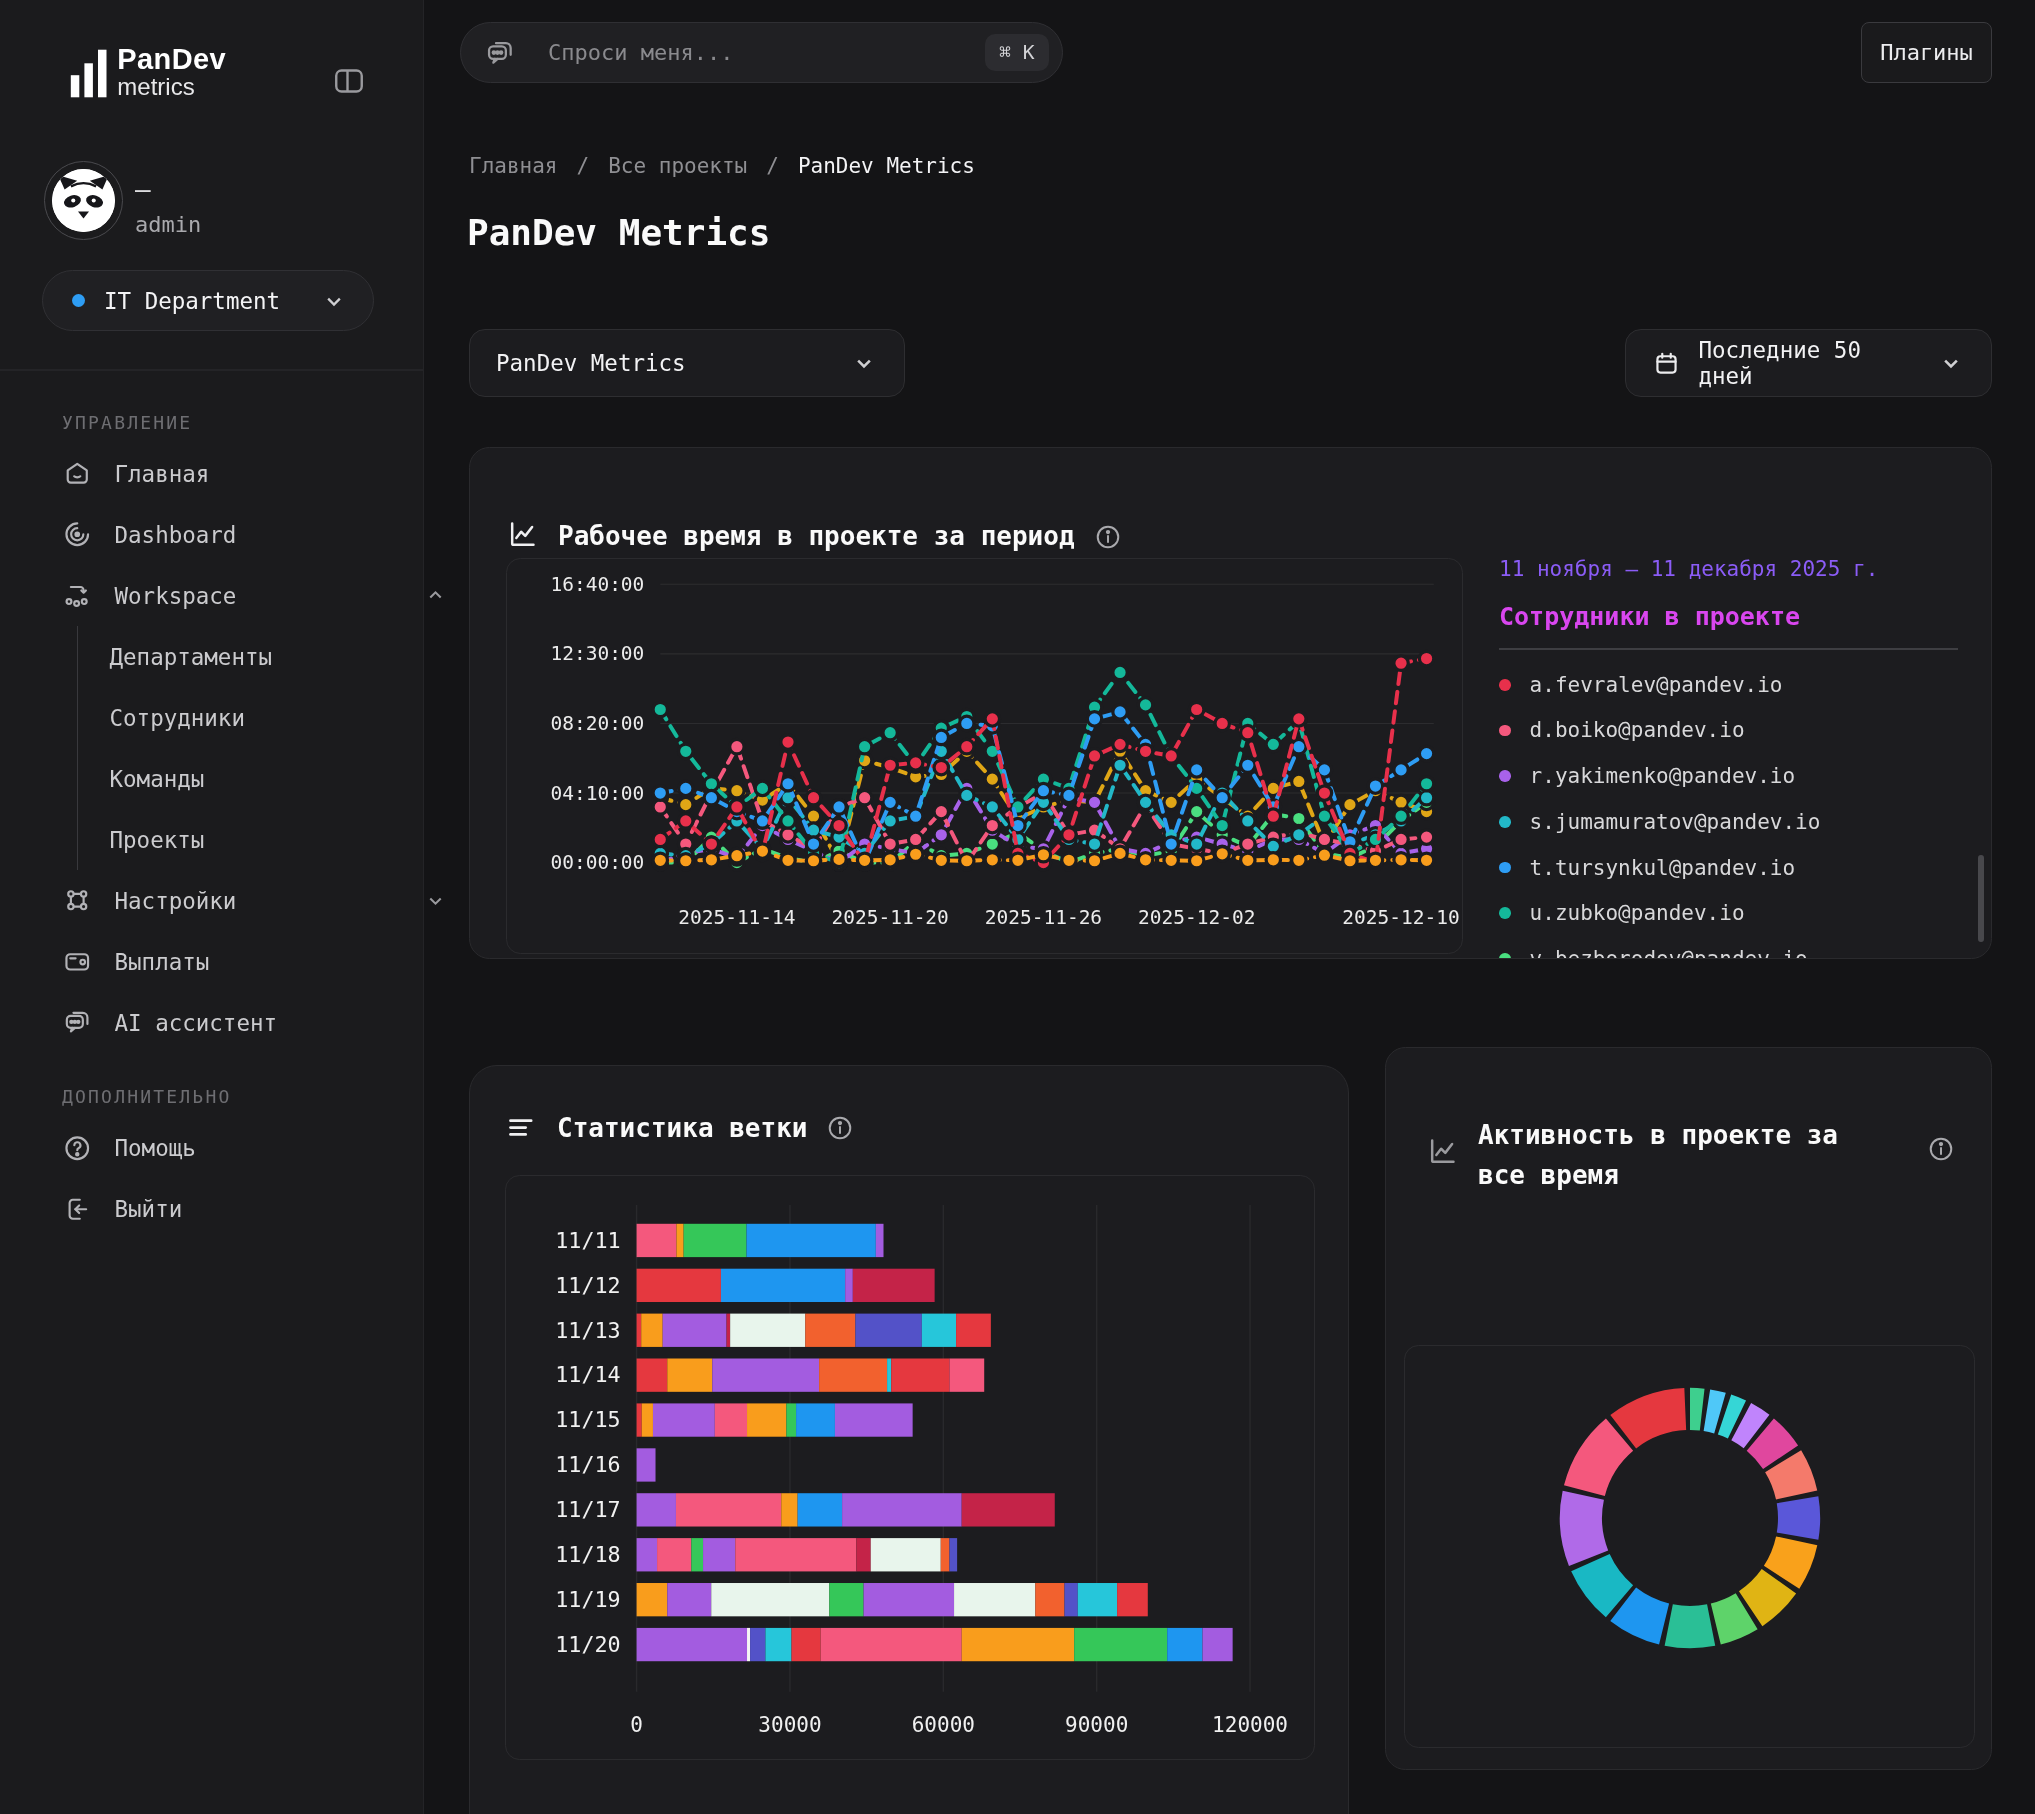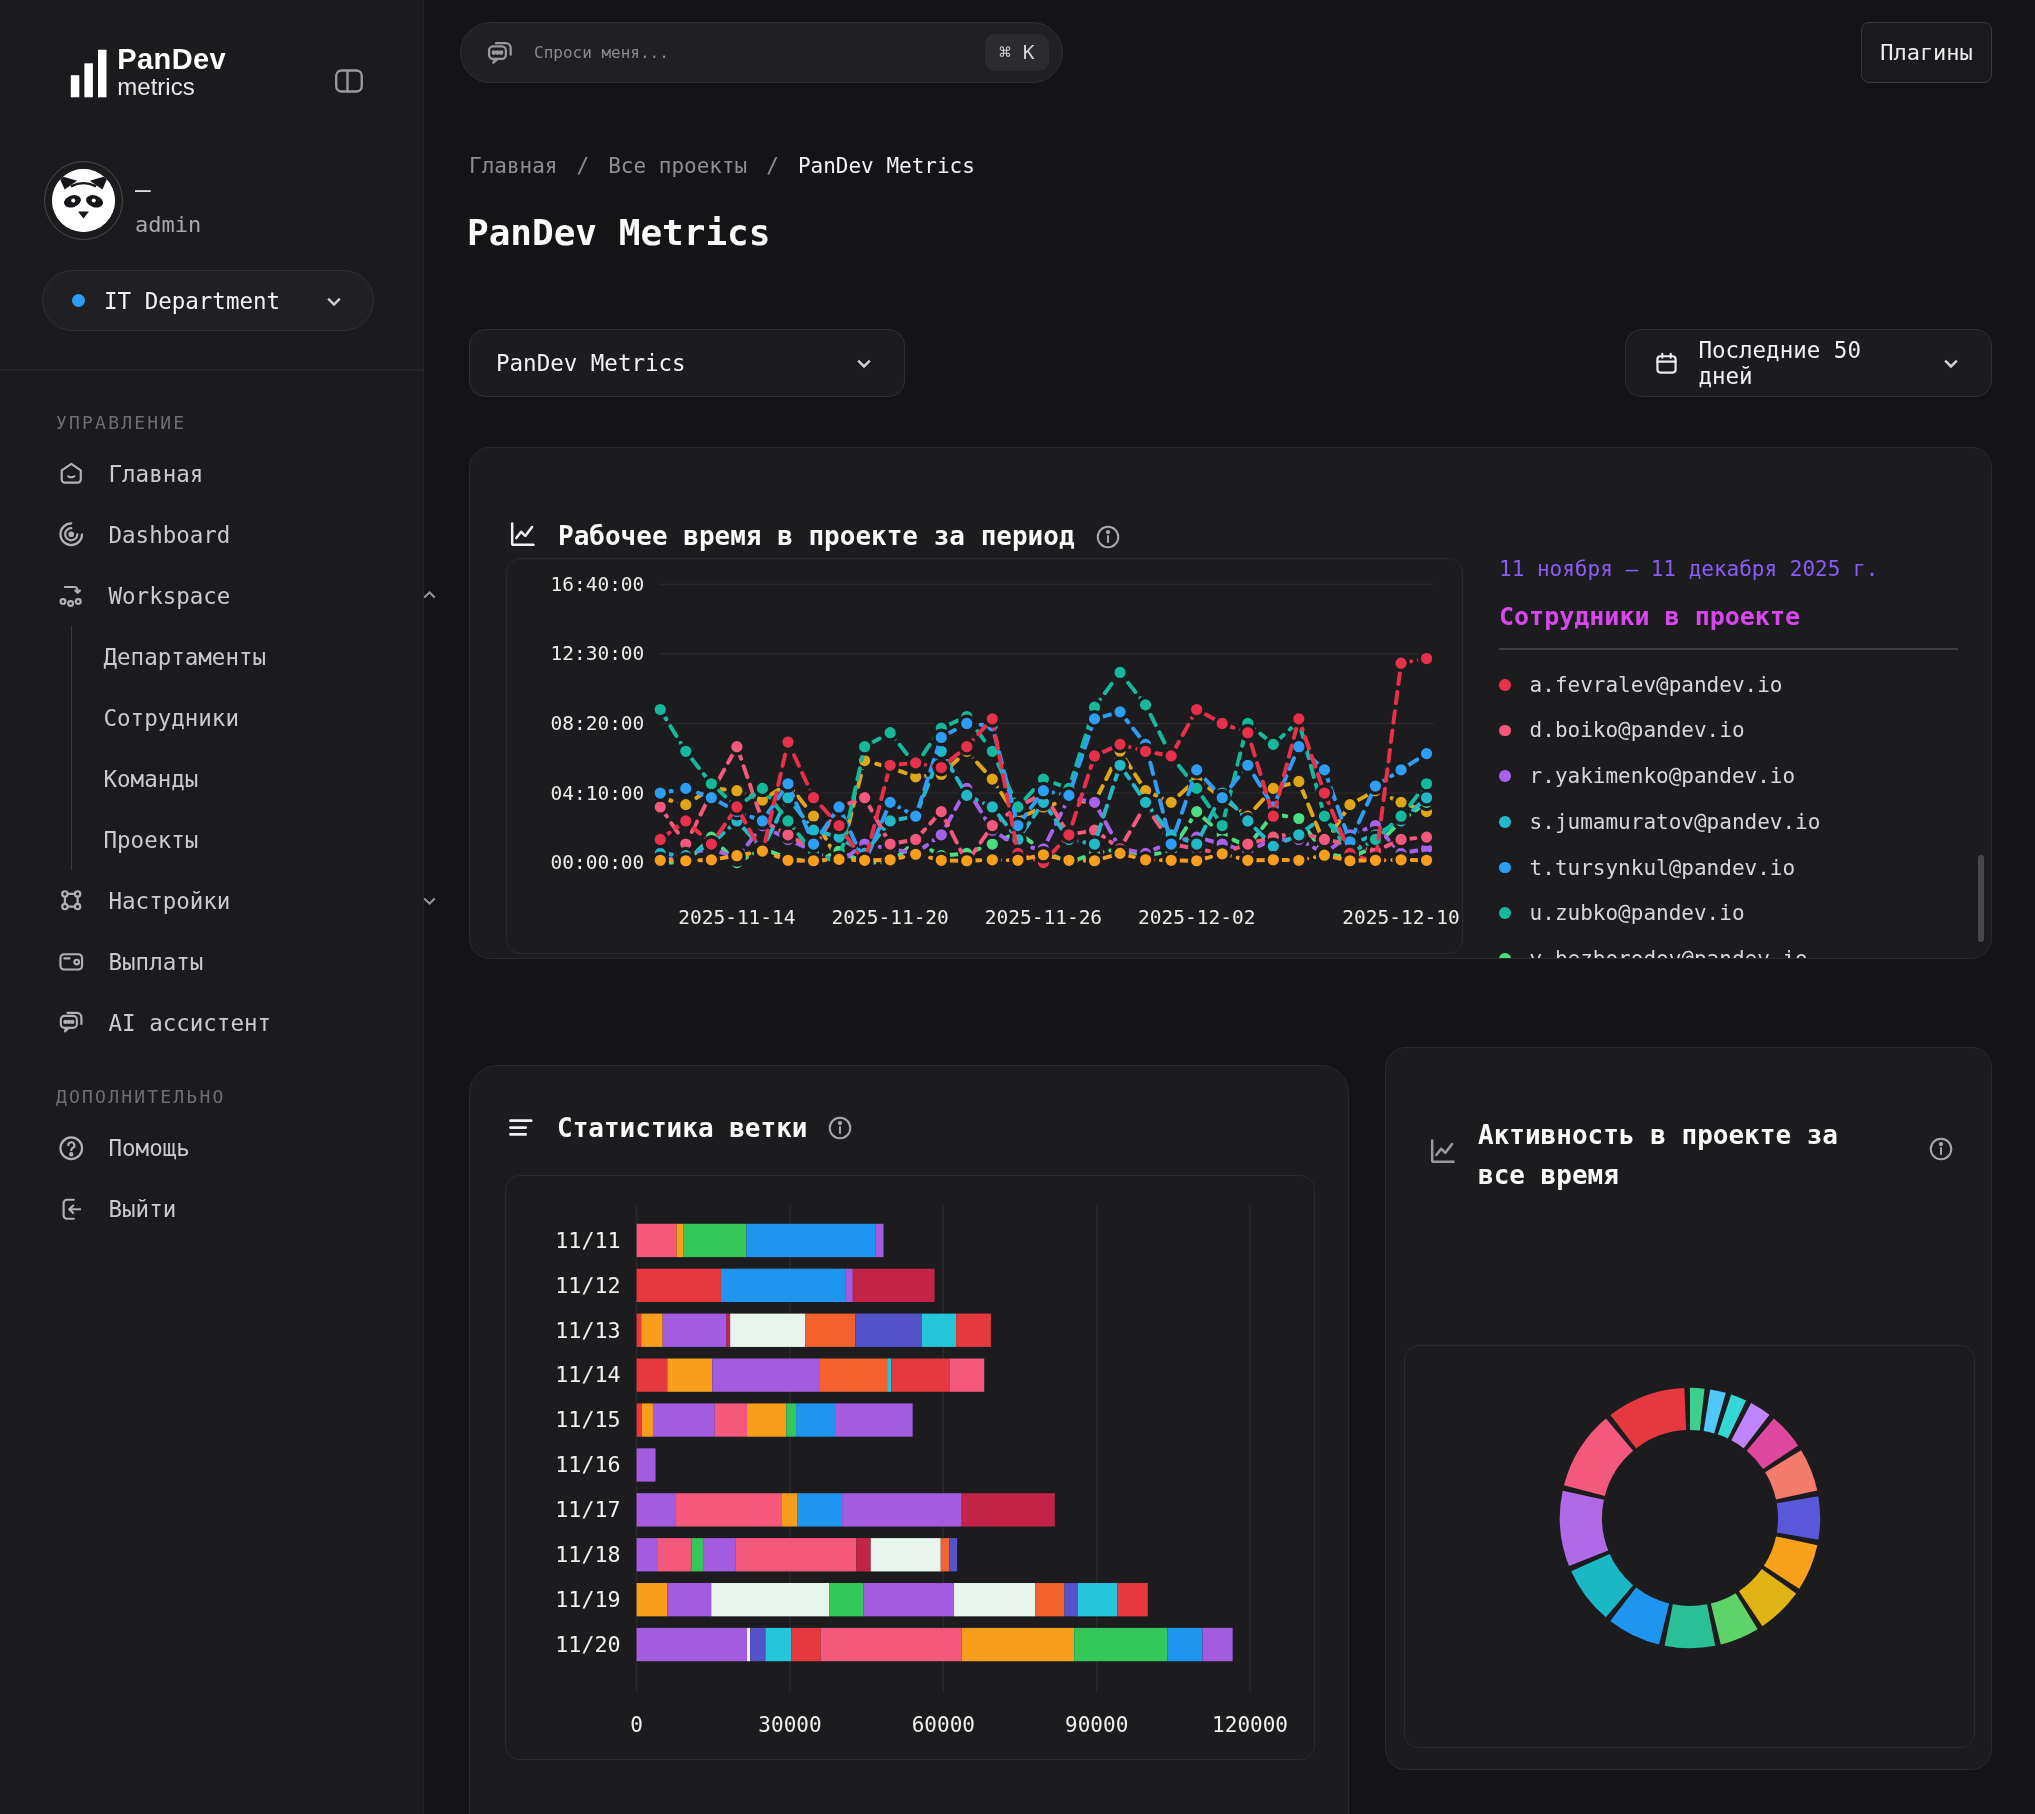--- a/index.html
+++ b/index.html
@@ -15,32 +15,32 @@
   .logo-bottom { font-size:24px; color:#e8e8ea; }
   .collapse-btn { position:absolute; left:331px; top:63px; width:36px; height:36px; color:#9a9a9e; cursor:pointer; }
   .avatar-ring { position:absolute; left:44px; top:161px; width:79px; height:79px; border:1.5px solid #4a4a4e; border-radius:50%; display:flex; align-items:center; justify-content:center; }
   .avatar { width:63px; height:63px; border-radius:50%; overflow:hidden; background:#fff; }
   .user-dash { position:absolute; left:135px; top:174px; font-size:26px; color:#dcdcde; }
   .user-name { position:absolute; left:135px; top:212px; font-size:22px; color:#a9a9ad; }
   .dept-select { position:absolute; left:42px; top:270px; width:332px; height:61px; background:#202023; border:1.5px solid #303034; border-radius:30.5px; display:flex; align-items:center; padding:0 25px 0 29px; cursor:pointer; }
   .dept-dot { width:13px; height:13px; border-radius:50%; background:#2e9df4; margin-right:19px; flex:none; }
   .dept-label { font-size:22.5px; color:#f4f4f6; flex:1; }
   .side-divider { position:absolute; left:0; top:369px; width:424px; height:1.5px; background:#242427; }
-  .nav { position:absolute; left:8px; top:393px; width:464px; padding:0 30.5px 0 48px; }
+  .nav { position:absolute; left:14px; top:393px; width:464px; padding:0 30.5px 0 48px; }
   .nav-section { font-size:18px; letter-spacing:2.2px; color:#6e6e72; margin:19px 0 10.2px 0; }
   .nav-item { display:flex; align-items:center; gap:22px; height:61px; color:#cbcbce; font-size:22.5px; cursor:pointer; }
   .nav-item .nico { width:30.5px; height:30.5px; color:#b2b2b6; flex:none; }
   .nav-item .chev { width:25px; height:25px; margin-left:auto; color:#9a9a9e; }
   .sub-list { margin-left:14.5px; border-left:1.5px solid #39393d; padding-left:32px; }
   .sub-item { display:flex; align-items:center; height:61px; font-size:22.5px; color:#cbcbce; cursor:pointer; }
 
   
   .search-pill { position:absolute; left:460px; top:22px; width:603px; height:61px; background:#202023; border:1.5px solid #2f2f33; border-radius:30.5px; display:flex; align-items:center; padding:0 13px 0 23px; }
   .search-ico { width:32px; height:32px; color:#9a9a9e; flex:none; }
-  .search-input { flex:1; background:transparent; border:none; outline:none; color:#e8e8ea; font-family:inherit; font-size:16px; margin-left:18px; }
+  .search-input { flex:1; background:transparent; border:none; outline:none; color:#e8e8ea; font-family:inherit; font-size:22px; margin-left:32px; }
   .search-input::placeholder { color:#8a8a8e; }
   .kbd { background:#2c2c30; border-radius:10.2px; padding:7.3px 14.5px; font-size:19.6px; color:#d2d2d5; }
   .plugins-btn { position:absolute; left:1861px; top:22px; width:131px; height:61px; border:1.5px solid #3a3a3e; border-radius:8px; background:#1a1a1c; color:#ececee; font-size:22px; display:flex; align-items:center; justify-content:center; cursor:pointer; }
 
   
   .breadcrumb { position:absolute; left:469px; top:154px; font-size:21px; color:#8f8f93; display:flex; gap:19px; }
   .breadcrumb .crumb { cursor:pointer; }
   .breadcrumb .cur { color:#f4f4f6; }
   .page-title { position:absolute; left:467px; top:212px; font-size:36px; font-weight:bold; color:#fafafa; }
   .proj-select { position:absolute; left:469px; top:329px; width:436px; height:68px; background:#1c1c1f; border:1.5px solid #2e2e31; border-radius:16px; display:flex; align-items:center; padding:0 26px; cursor:pointer; }

